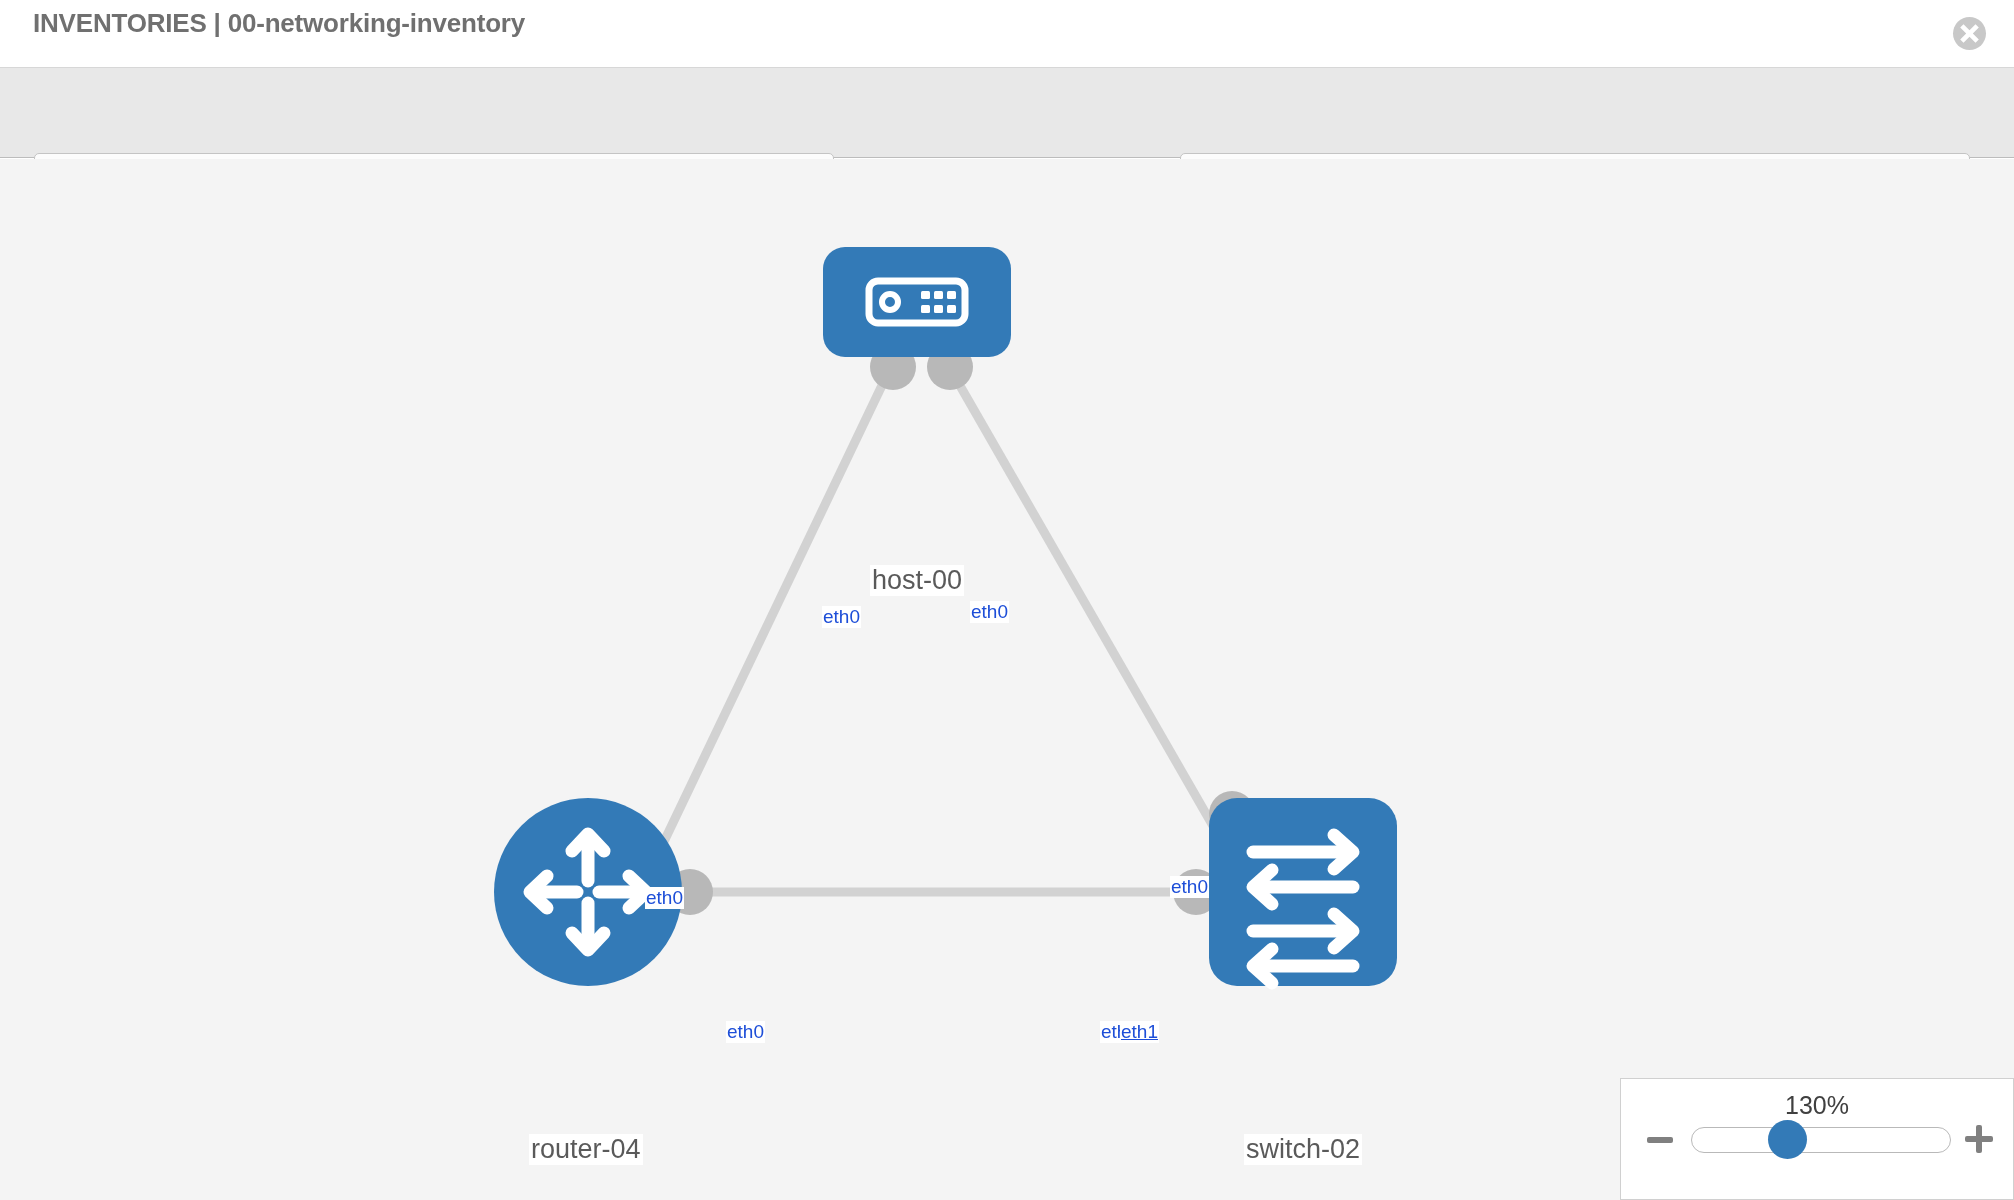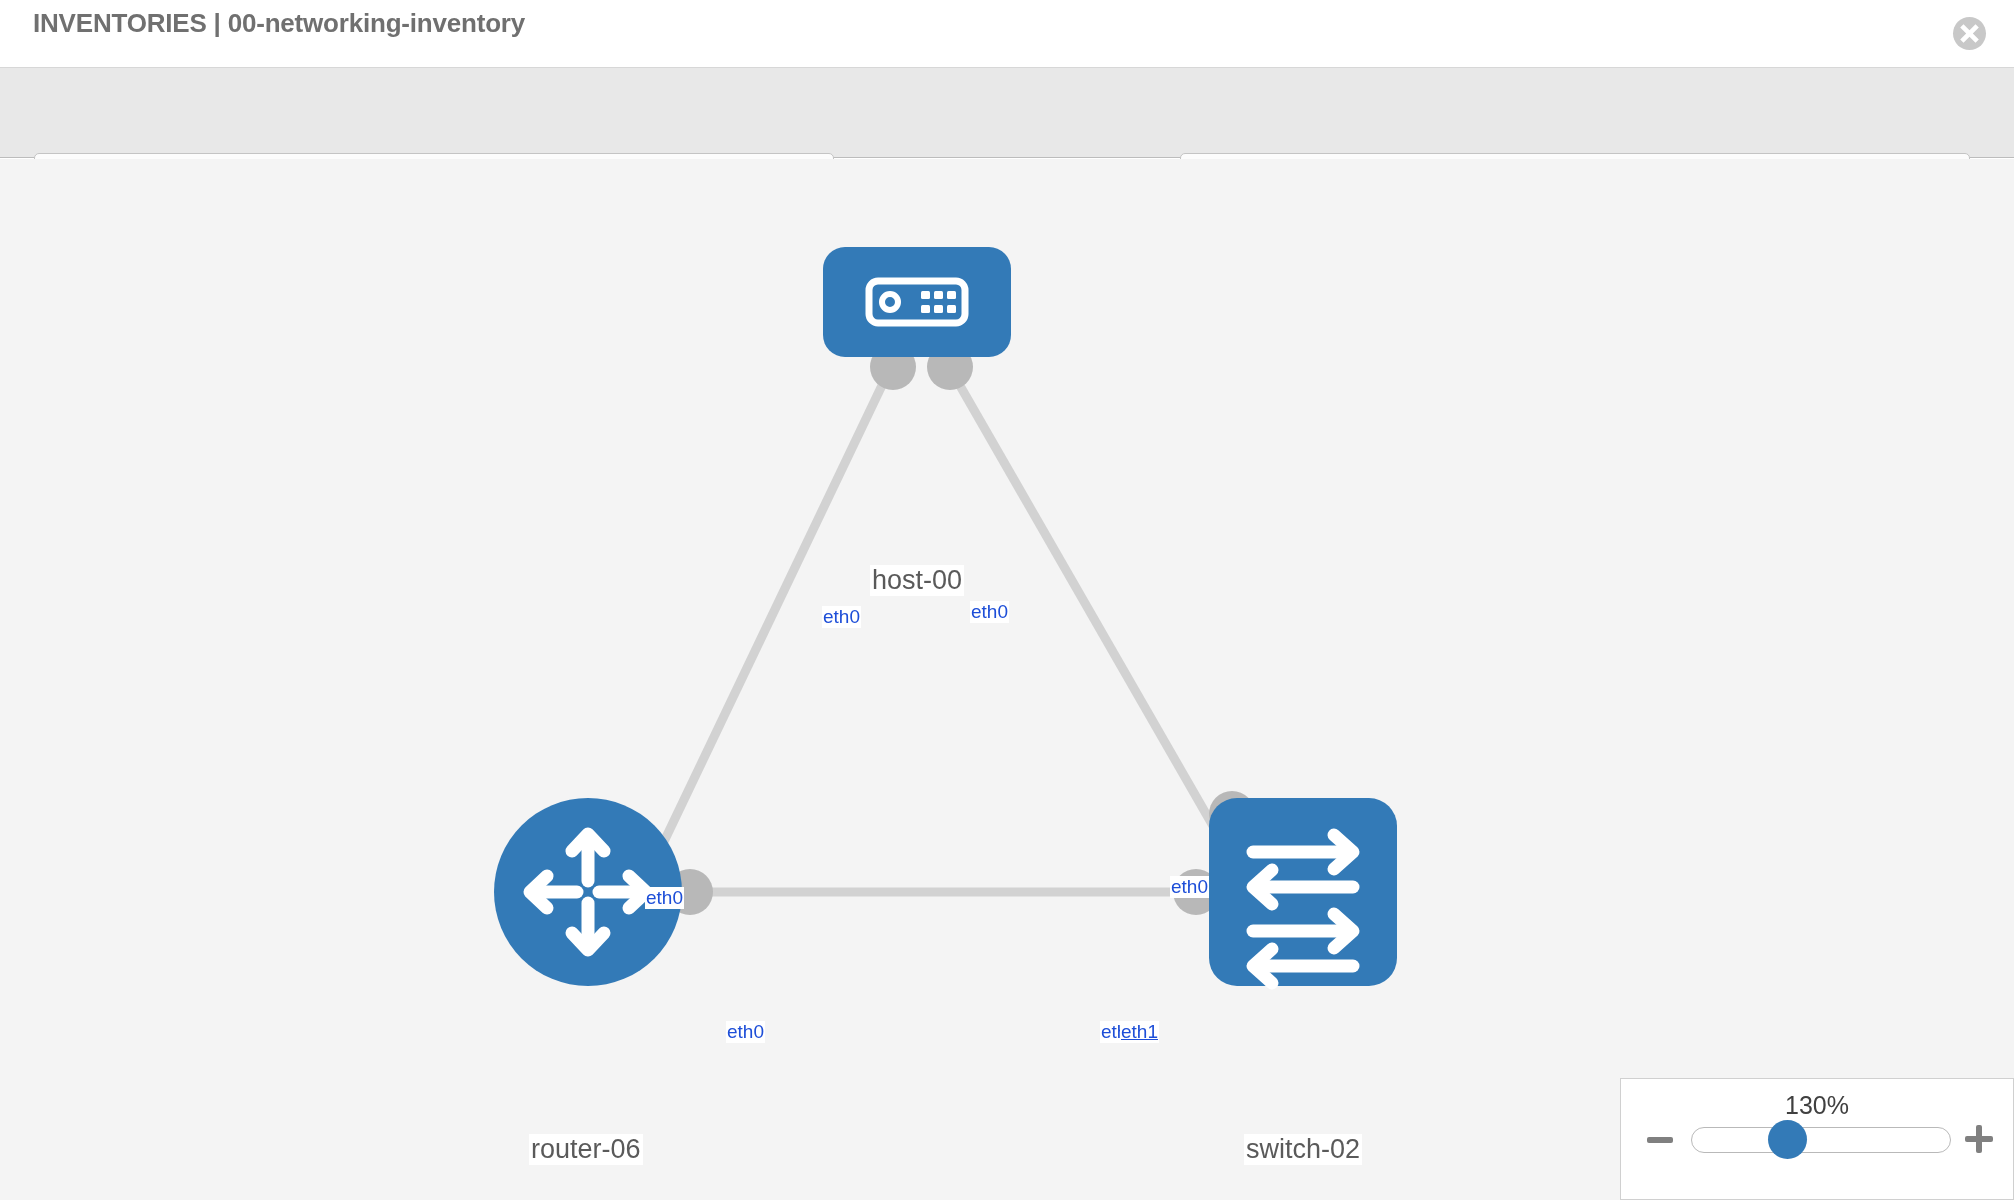--- a/index.html
+++ b/index.html
@@ -323,21 +323,21 @@
           <path d="M1272 711 L1253 728 L1272 745"></path>
           <path d="M1253 772 L1351 772"></path>
           <path d="M1334 755 L1353 772 L1334 789"></path>
           <path d="M1353 807 L1255 807"></path>
           <path d="M1272 790 L1253 807 L1272 824"></path>
         </g>
       </g>
     </svg>
 
     <div class="node-label" style="left:870px; top:406px;">host-00</div>
-    <div class="node-label" style="left:529px; top:975px;">router-06</div>
+    <div class="node-label" style="left:529px; top:975px;">router-04</div>
     <div class="node-label" style="left:1244px; top:975px;">switch-02</div>
 
     <div class="iface-label" style="left:822px;  top:447px;">eth0</div>
     <div class="iface-label" style="left:970px;  top:442px;">eth0</div>
     <div class="iface-label" style="left:645px;  top:728px;">eth0</div>
     <div class="iface-label" style="left:1170px; top:717px;">eth0</div>
     <div class="iface-label" style="left:726px;  top:862px;">eth0</div>
     <div class="iface-label" style="left:1100px; top:862px;">eth</div>
     <div class="iface-label" style="left:1120px; top:862px;text-decoration:underline;">eth1</div>
 

